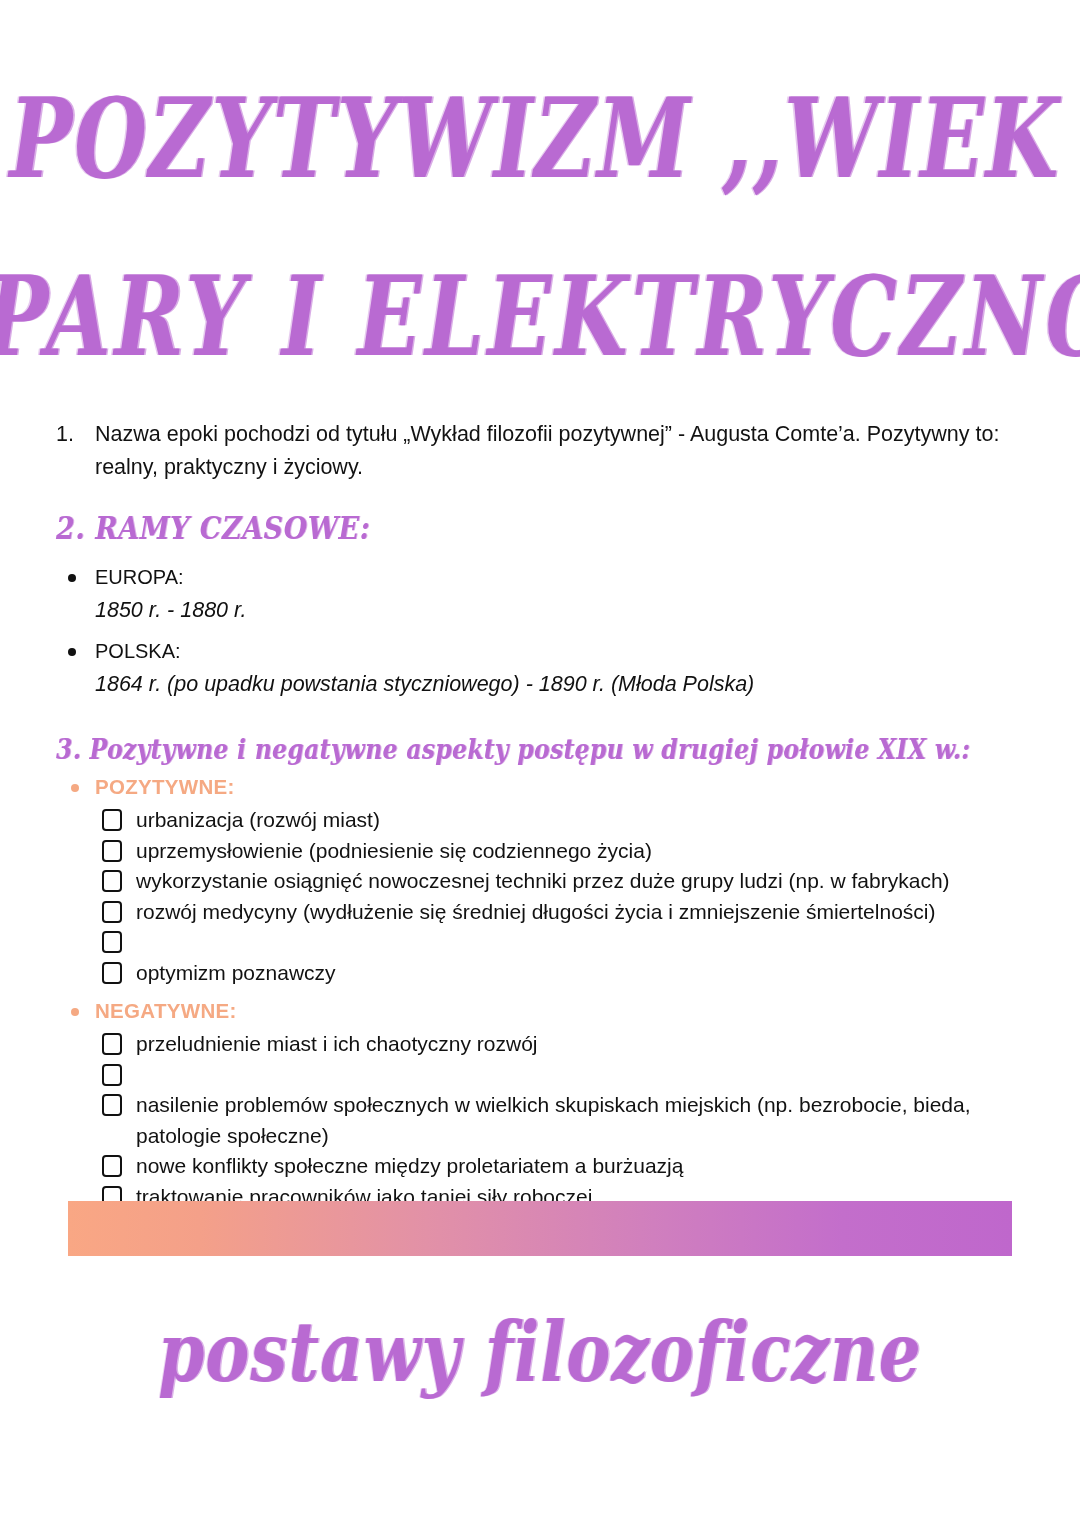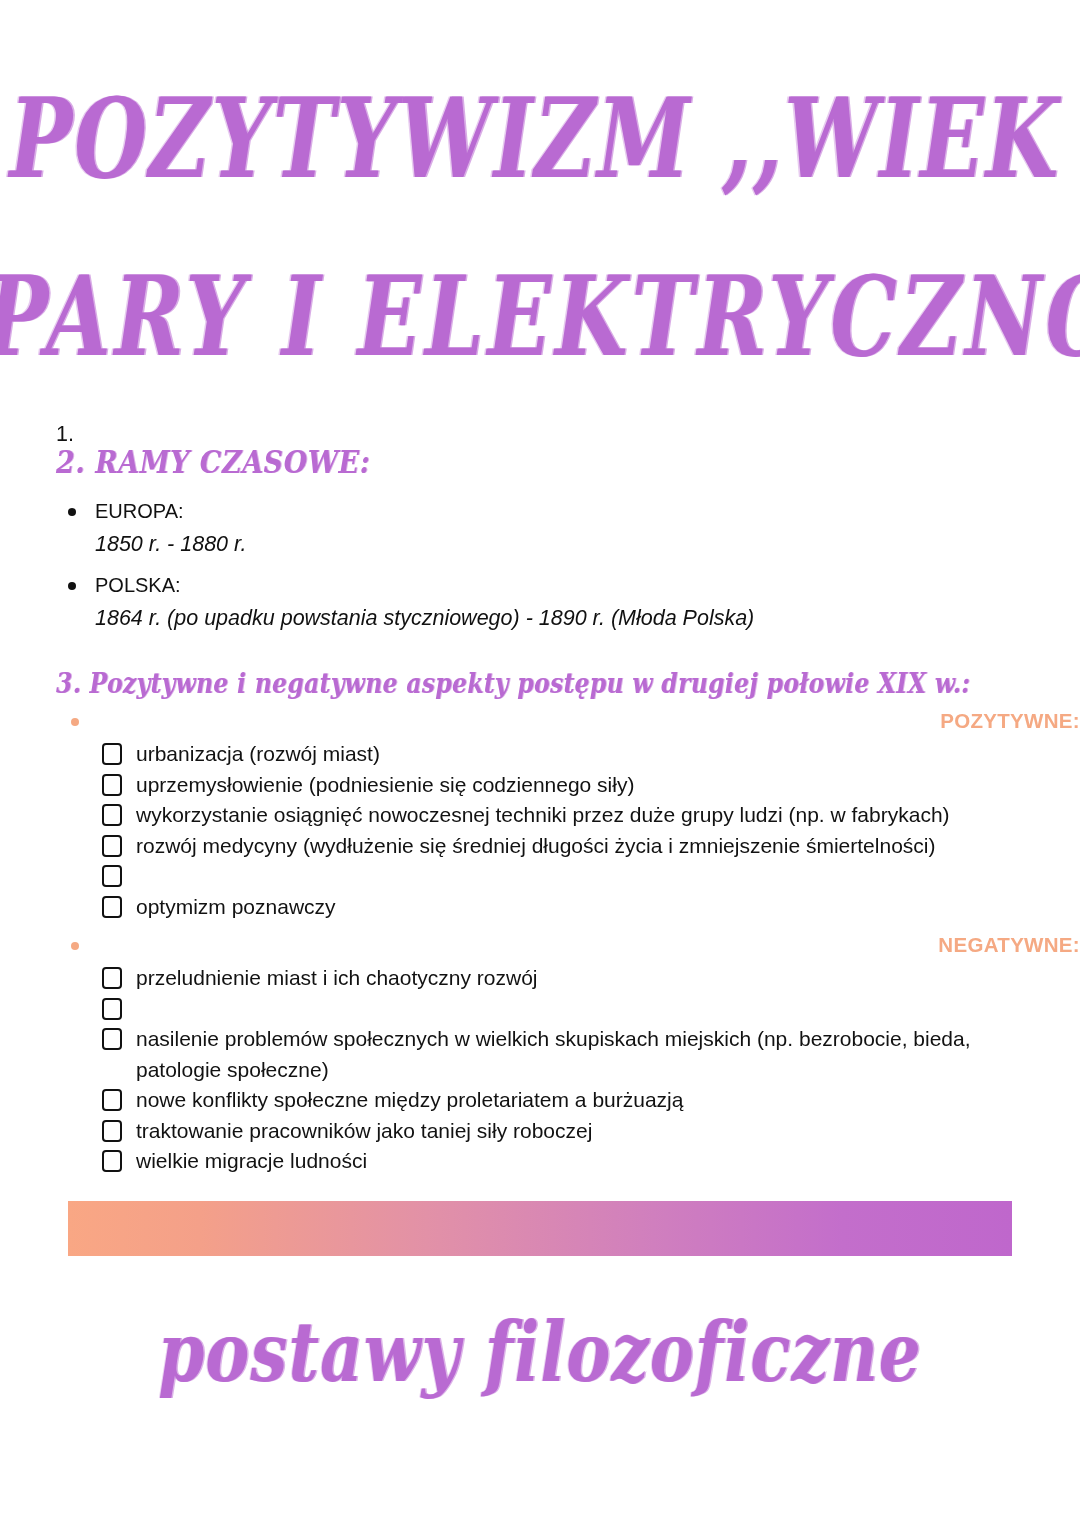--- a/index.html
+++ b/index.html
@@ -125,21 +125,20 @@
   .cat-row {
     position: relative;
     padding-left: 95px;
     font-size: 20.5px;
     line-height: 30px;
     font-weight: 700;
     color: #f5a983;
     letter-spacing: 0.015em;
     margin-top: 8px;
     margin-bottom: 3px;
-    text-align: right;
   }
   .cat-row .dot {
     position: absolute;
     left: 71px;
     top: 12px;
     width: 8px;
     height: 8px;
     border-radius: 50%;
     background: #f5a983;
   }
@@ -204,20 +203,21 @@
 
   <div id="title-block">
     <span id="title-line-1" class="script title-line">POZYTYWIZM ,,WIEK</span>
     <span id="title-line-2" class="script title-line">PARY I ELEKTRYCZNOŚCI"</span>
   </div>
 
   <div id="content">
 
     <div class="num-item">
       <span class="num">1.</span>
+      <span>Nazwa epoki pochodzi od tytułu „Wykład filozofii pozytywnej” - Augusta Comte’a. Pozytywny to: realny, praktyczny i życiowy.</span>
     </div>
 
     <div class="script script-heading" id="heading-2">2. RAMY CZASOWE:</div>
 
     <ul class="bullet-list">
       <li>
         <div class="bullet-row">
           <span class="dot"></span>
           <span>EUROPA:</span>
         </div>
@@ -238,21 +238,21 @@
       <span class="dot"></span>
       <span>POZYTYWNE:</span>
     </div>
     <ul class="check-list">
       <li class="check-row">
         <span class="box"></span>
         <span>urbanizacja (rozwój miast)</span>
       </li>
       <li class="check-row">
         <span class="box"></span>
-        <span>uprzemysłowienie (podniesienie się codziennego siły)</span>
+        <span>uprzemysłowienie (podniesienie się codziennego życia)</span>
       </li>
       <li class="check-row">
         <span class="box"></span>
         <span>wykorzystanie osiągnięć nowoczesnej techniki przez duże grupy ludzi (np. w fabrykach)</span>
       </li>
       <li class="check-row">
         <span class="box"></span>
         <span>rozwój medycyny (wydłużenie się średniej długości życia i zmniejszenie śmiertelności)</span>
       </li>
       <li class="check-row">

